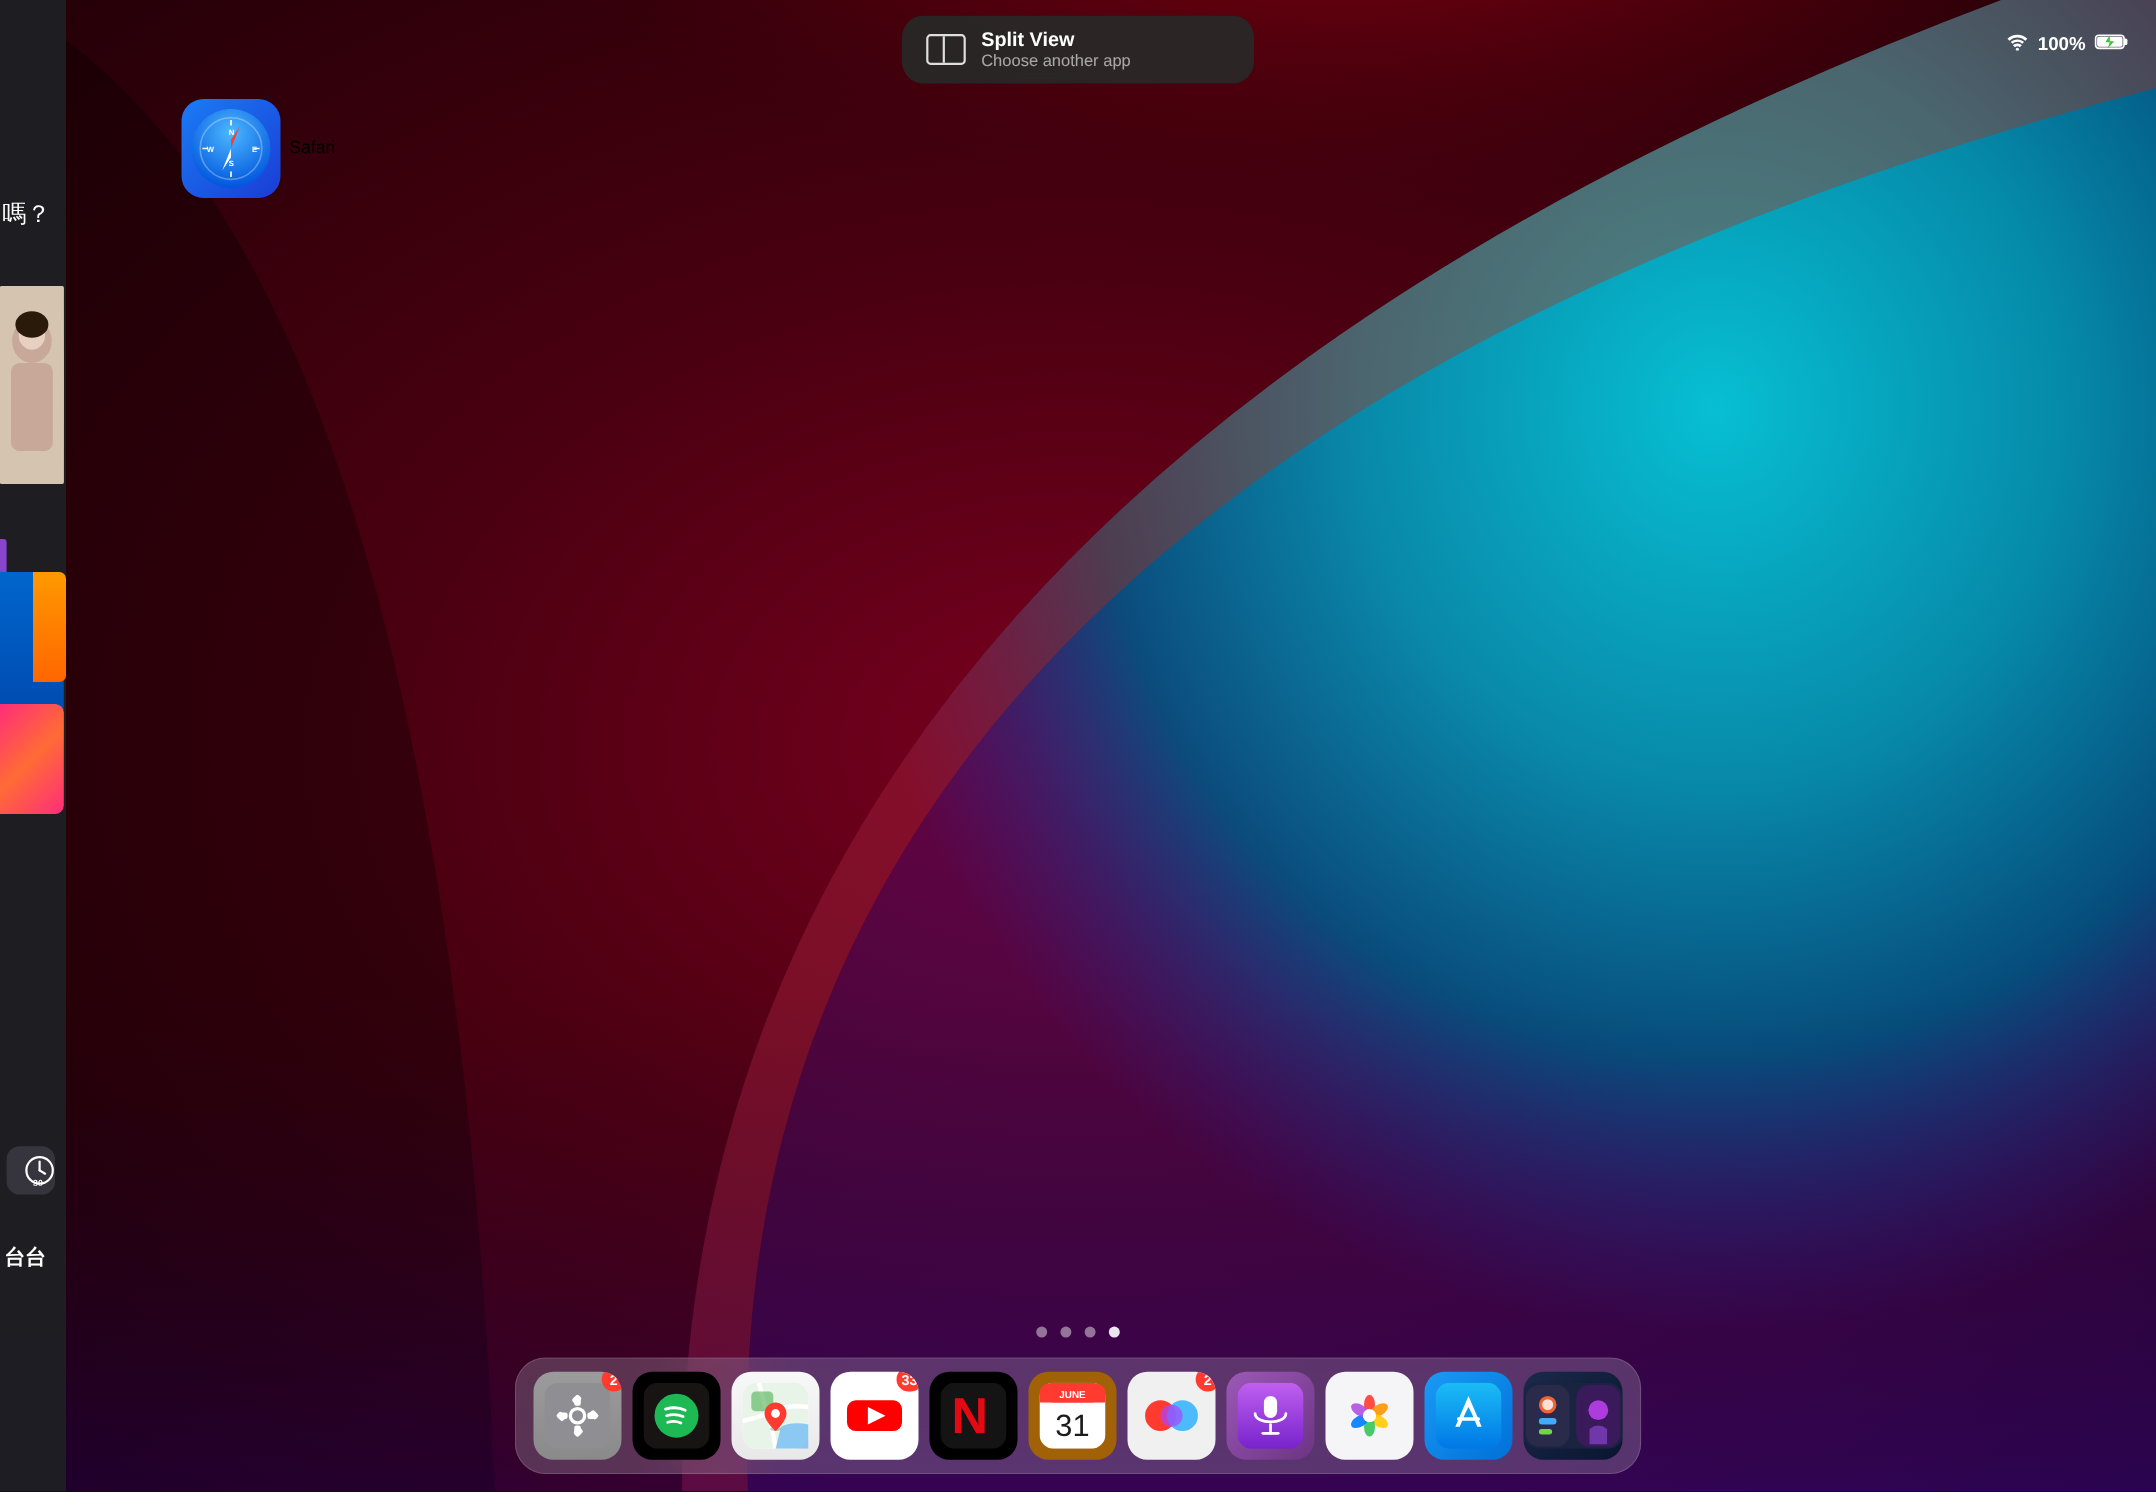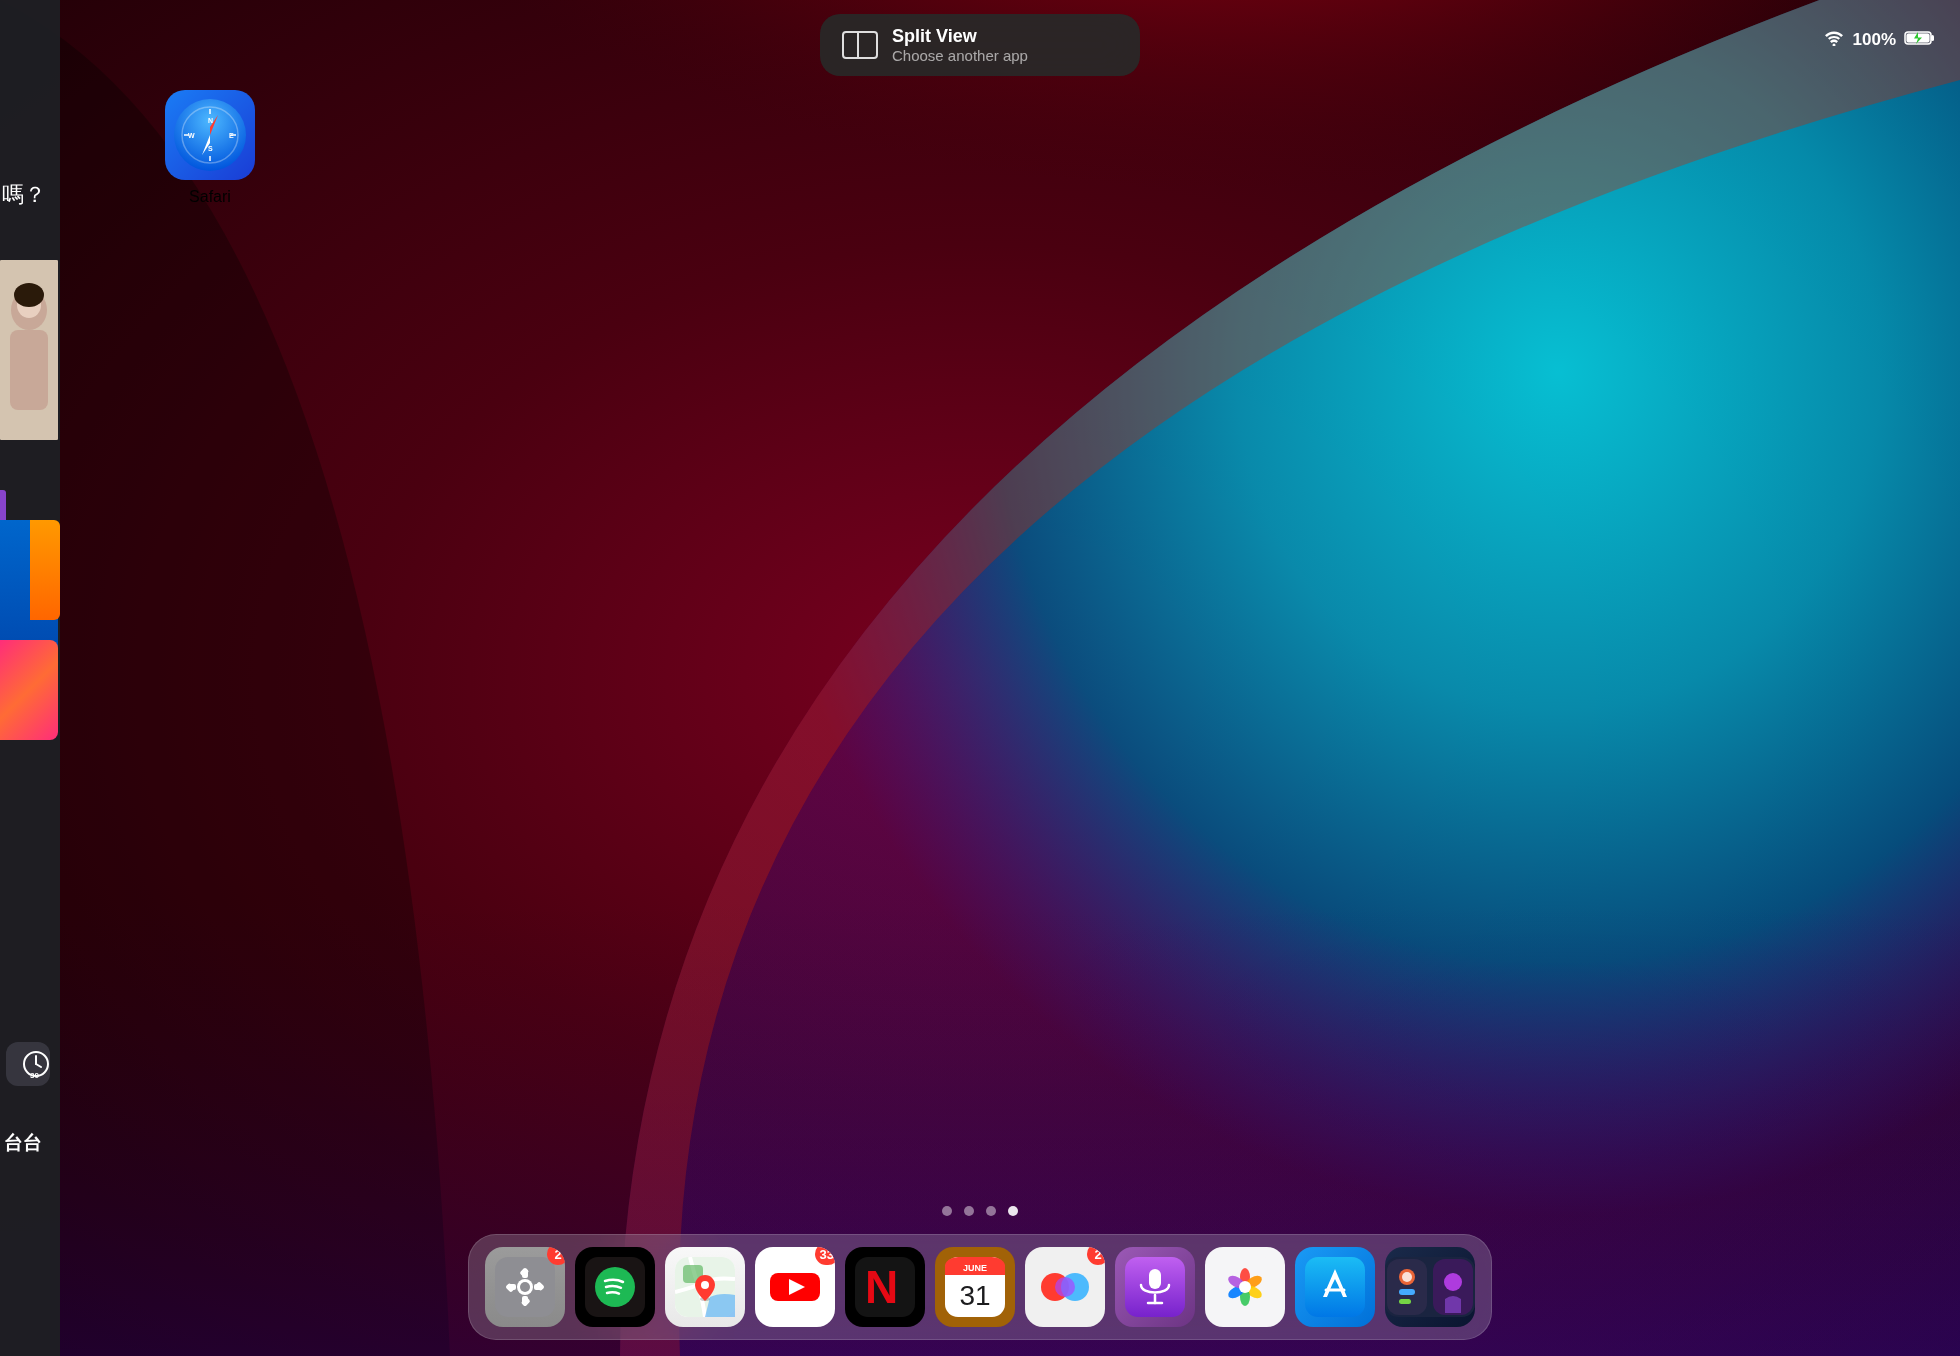--- a/index.html
+++ b/index.html
@@ -225,21 +225,21 @@
       align-items: center;
       justify-content: flex-end;
     }
 
     
     #safari-icon {
       position: absolute;
       top: 90px;
       left: 165px;
       display: flex;
-      flex-direction: column;
+      flex-direction: row;
       align-items: center;
       gap: 8px;
       z-index: 60;
     }
 
     #safari-icon-img {
       width: 90px;
       height: 90px;
       border-radius: 20px;
       background: linear-gradient(135deg, #1a7cf5 0%, #1a5ce5 50%, #1a3cd5 100%);

